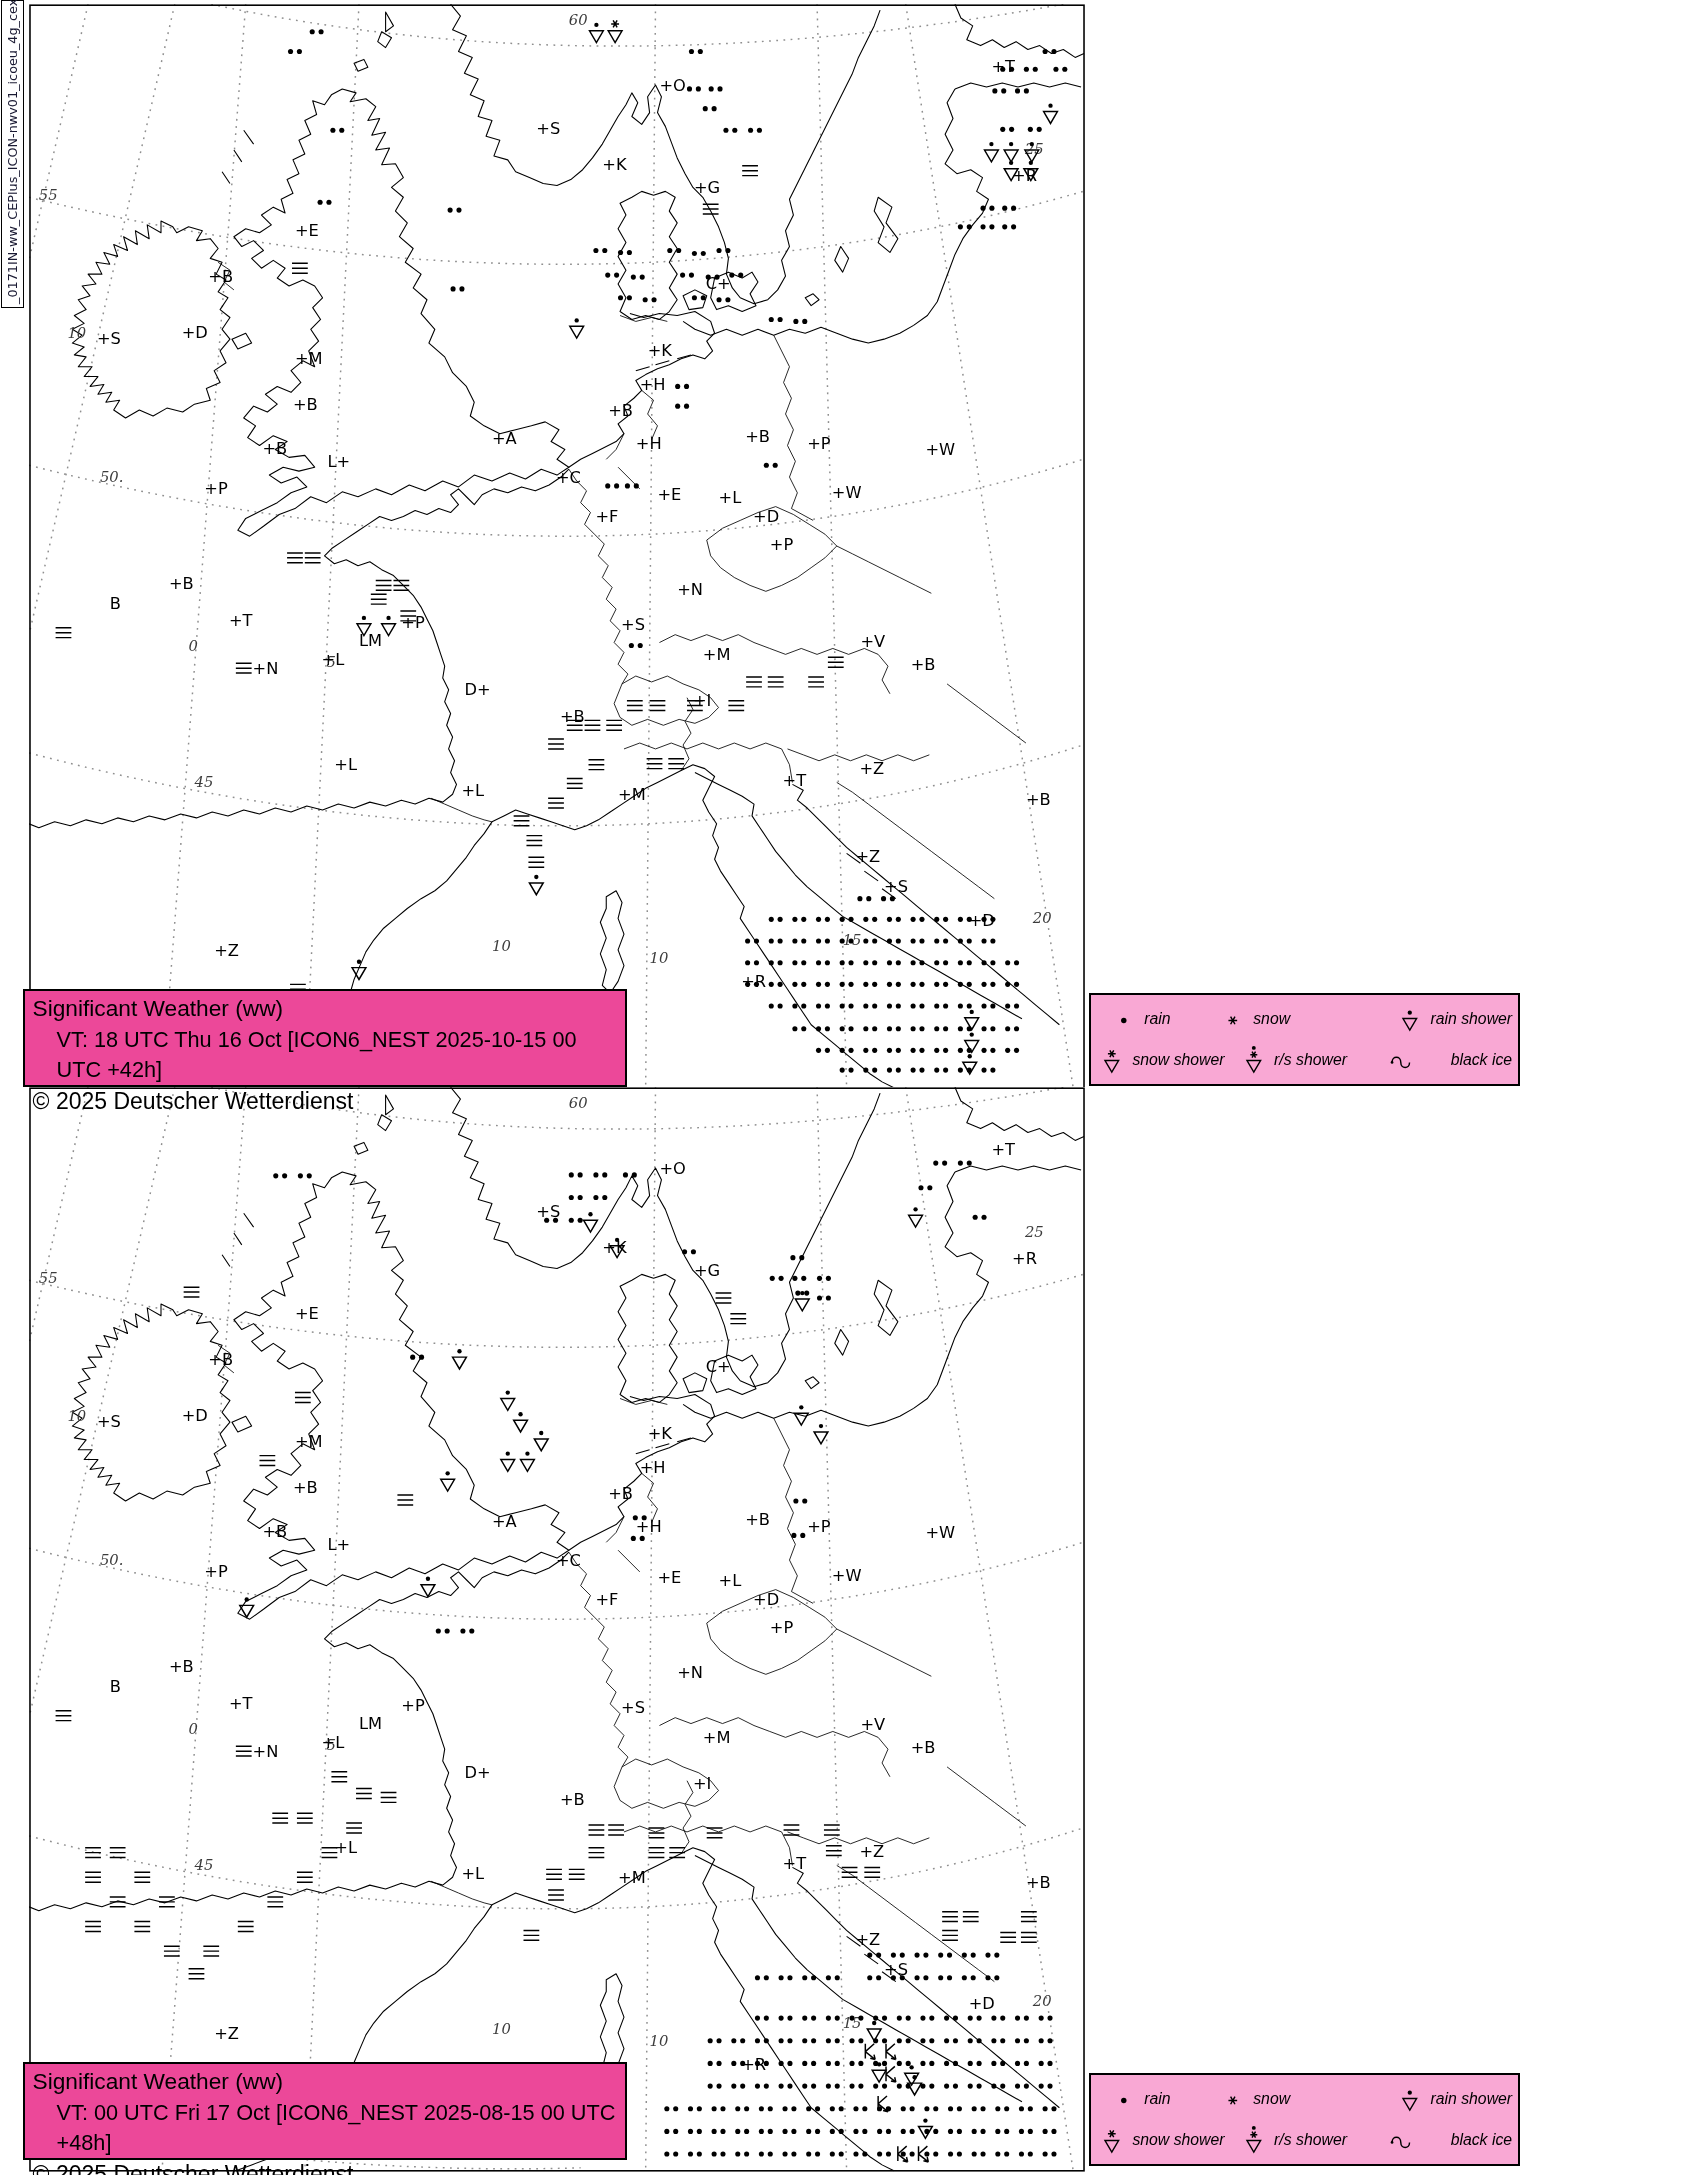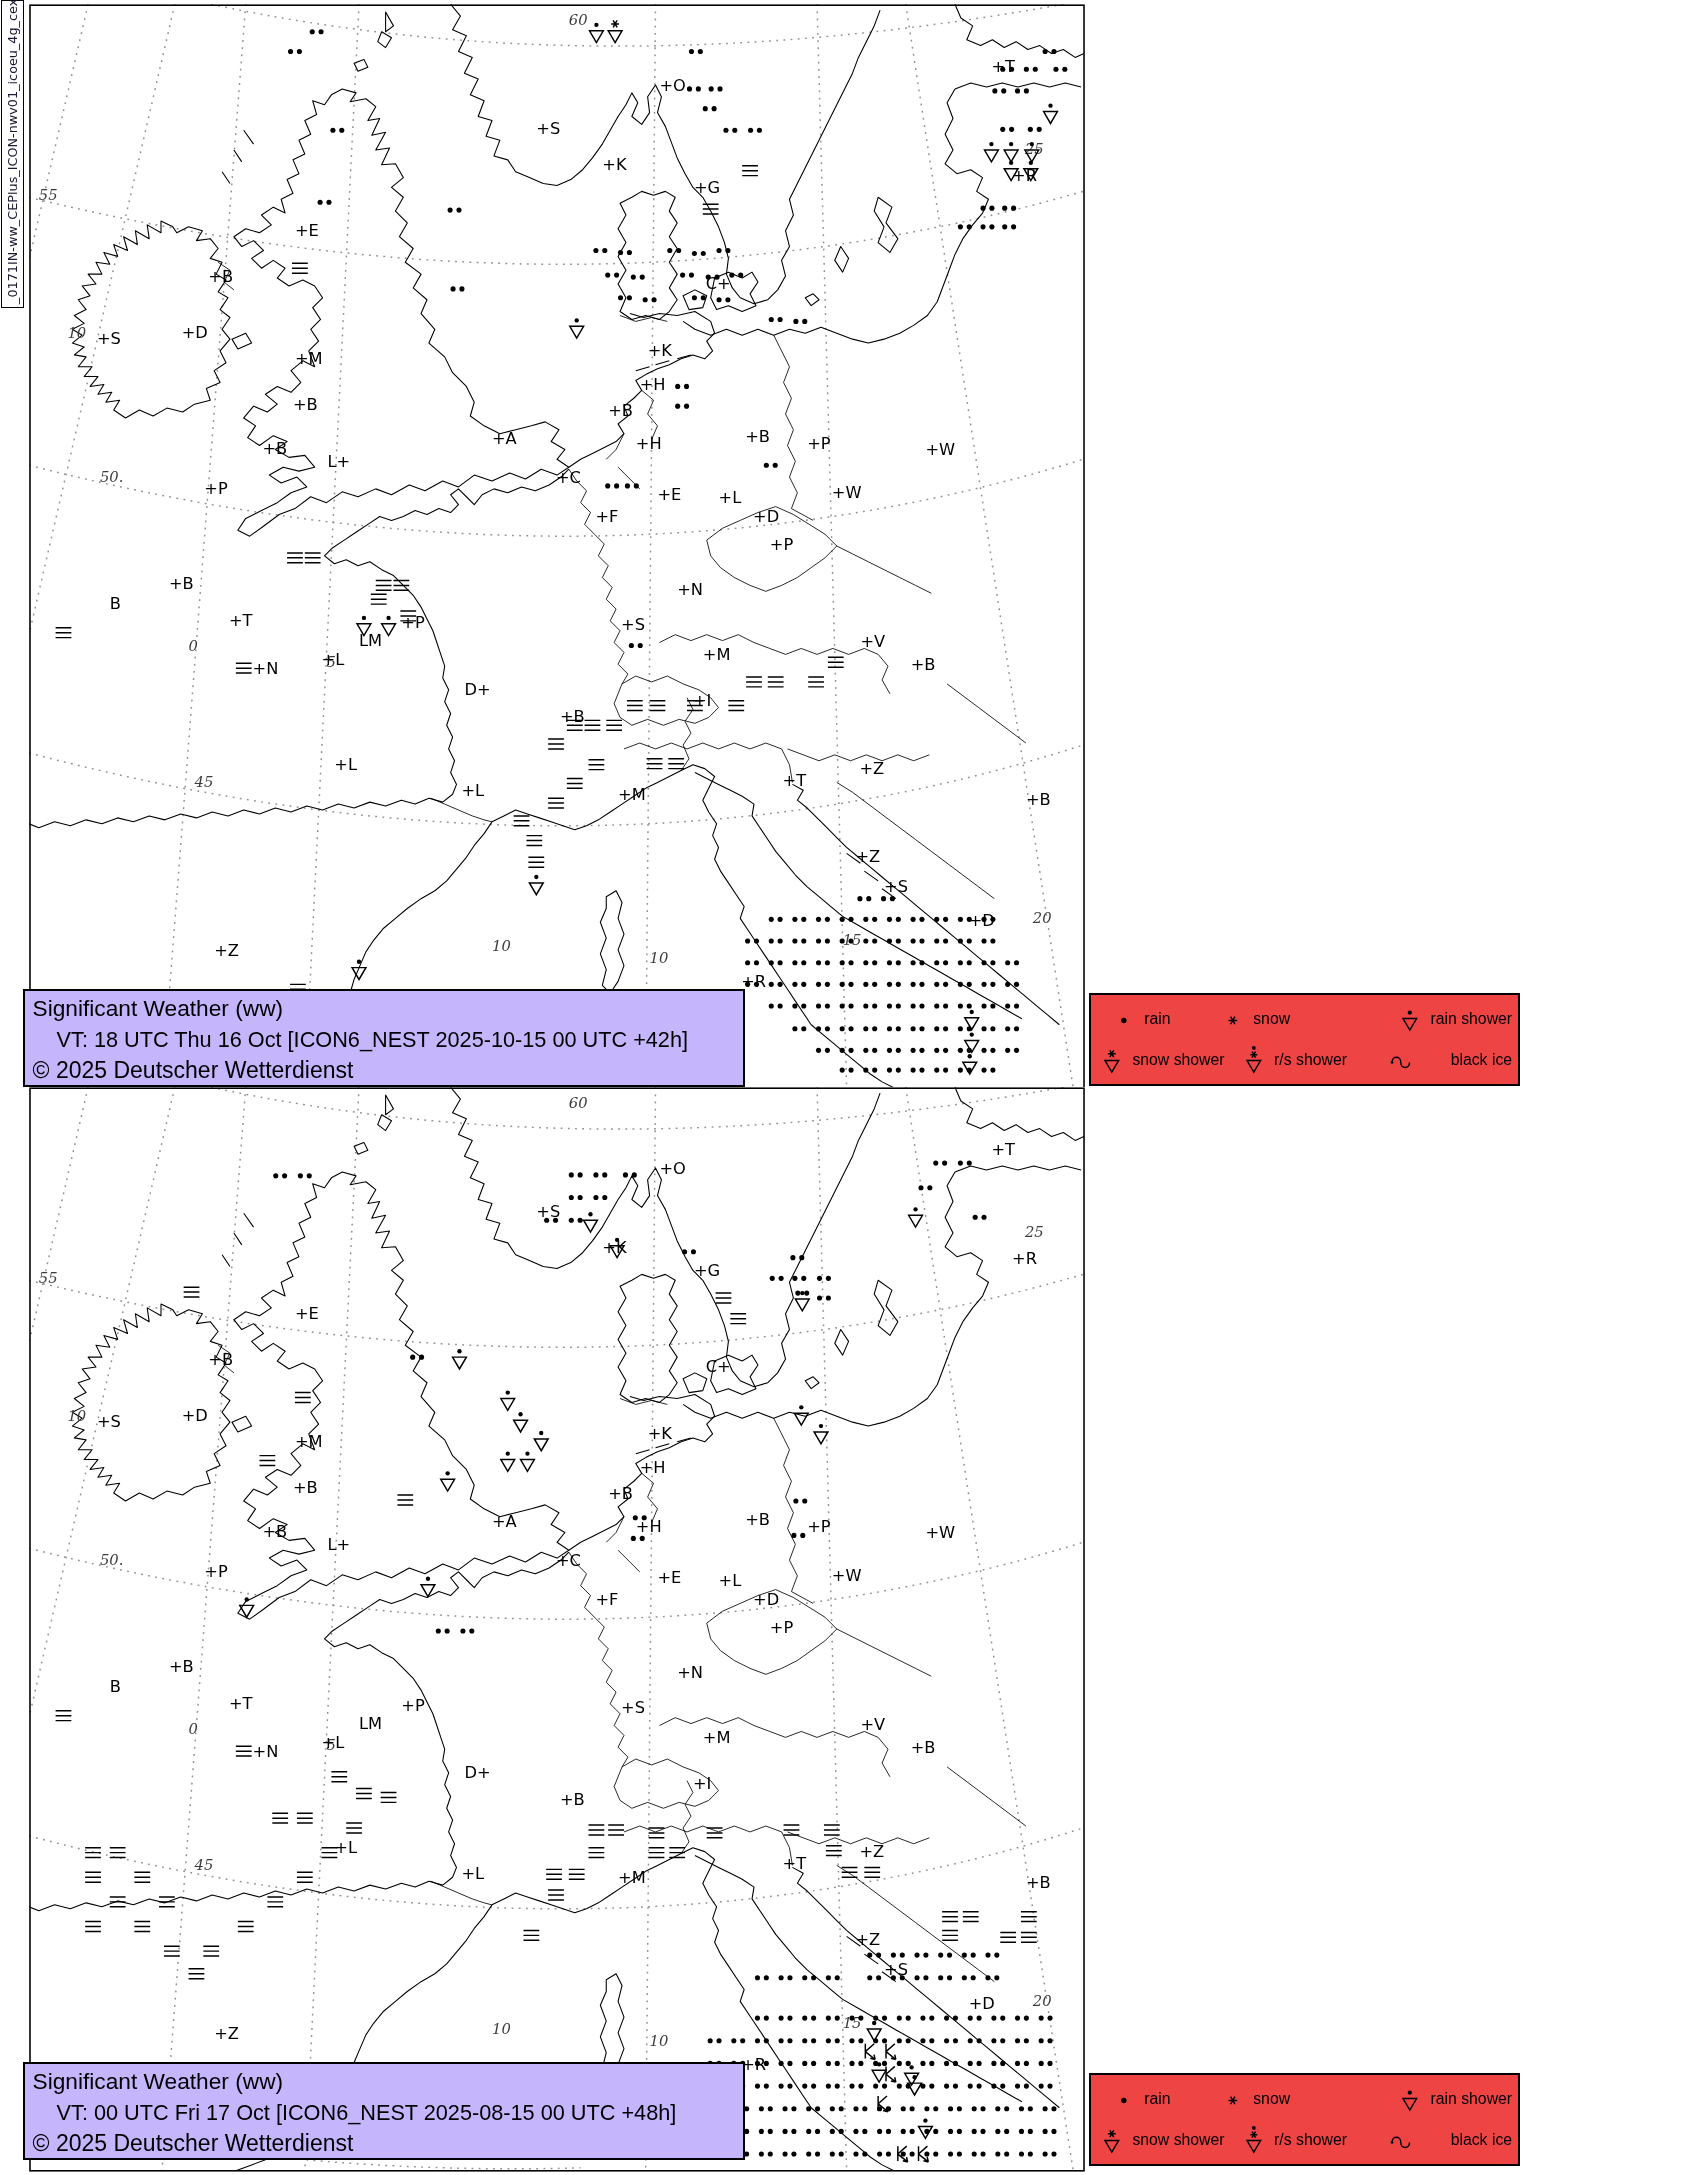--- a/index.html
+++ b/index.html
@@ -8,30 +8,30 @@
   
   .file-strip{position:absolute;left:1px;top:0;width:22.7px;height:308px;
       border:1px solid #000;box-sizing:border-box;background:#fff;}
   .file-strip span{position:absolute;left:3px;top:303px;
       transform:rotate(-90deg);transform-origin:0 0;white-space:nowrap;
       font-family:"DejaVu Sans",sans-serif;font-size:12.8px;color:#1a1a33;}
   
   .map-svg{position:absolute;left:28.6px;width:1056px;height:1085px;background:#fff;}
   #map1{top:3.9px;}
   #map2{top:1087px;}
-  .titlebox{position:absolute;left:22.7px;width:722px;height:98px;background:#c4b5fd;
+  .titlebox{position:absolute;left:22.7px;width:604px;height:98px;background:#ec4899;
       border:2px solid #000;box-sizing:border-box;padding:2px 7.9px 0 7.9px;z-index:5;}
   #titlebox1{top:989px;}
   #titlebox2{top:2062px;}
   .titlebox .t1{font-size:22.7px;line-height:31.5px;}
   .titlebox .t2{font-size:21.7px;line-height:30.5px;margin-left:24px;}
   .titlebox .t3{font-size:23px;line-height:30.5px;}
-  .legendbox{position:absolute;left:1089px;width:431px;height:93px;background:#ef4444;
+  .legendbox{position:absolute;left:1089px;width:431px;height:93px;background:#f9a8d4;
       border:2px solid #000;box-sizing:border-box;padding:3px 5.9px;z-index:5;
-      display:flex;flex-direction:column;justify-content:space-around;}
+      display:flex;flex-direction:column;justify-content:space-around;font-style:italic;}
   #legendbox1{top:993px;}
   #legendbox2{top:2073px;}
   .lrow{display:flex;align-items:center;}
   .litem{display:flex;align-items:center;font-size:15.8px;white-space:nowrap;}
   .litem svg{display:block;}
   .lr1 .litem:nth-child(1){width:110px;margin-left:11.8px;}
   .lr1 .litem:nth-child(2){width:130px;}
   .lr1 .litem:nth-child(3){width:167px;justify-content:flex-end;}
   .lr2 .litem:nth-child(1){width:144px;}
   .lr2 .litem:nth-child(2){width:150px;}

